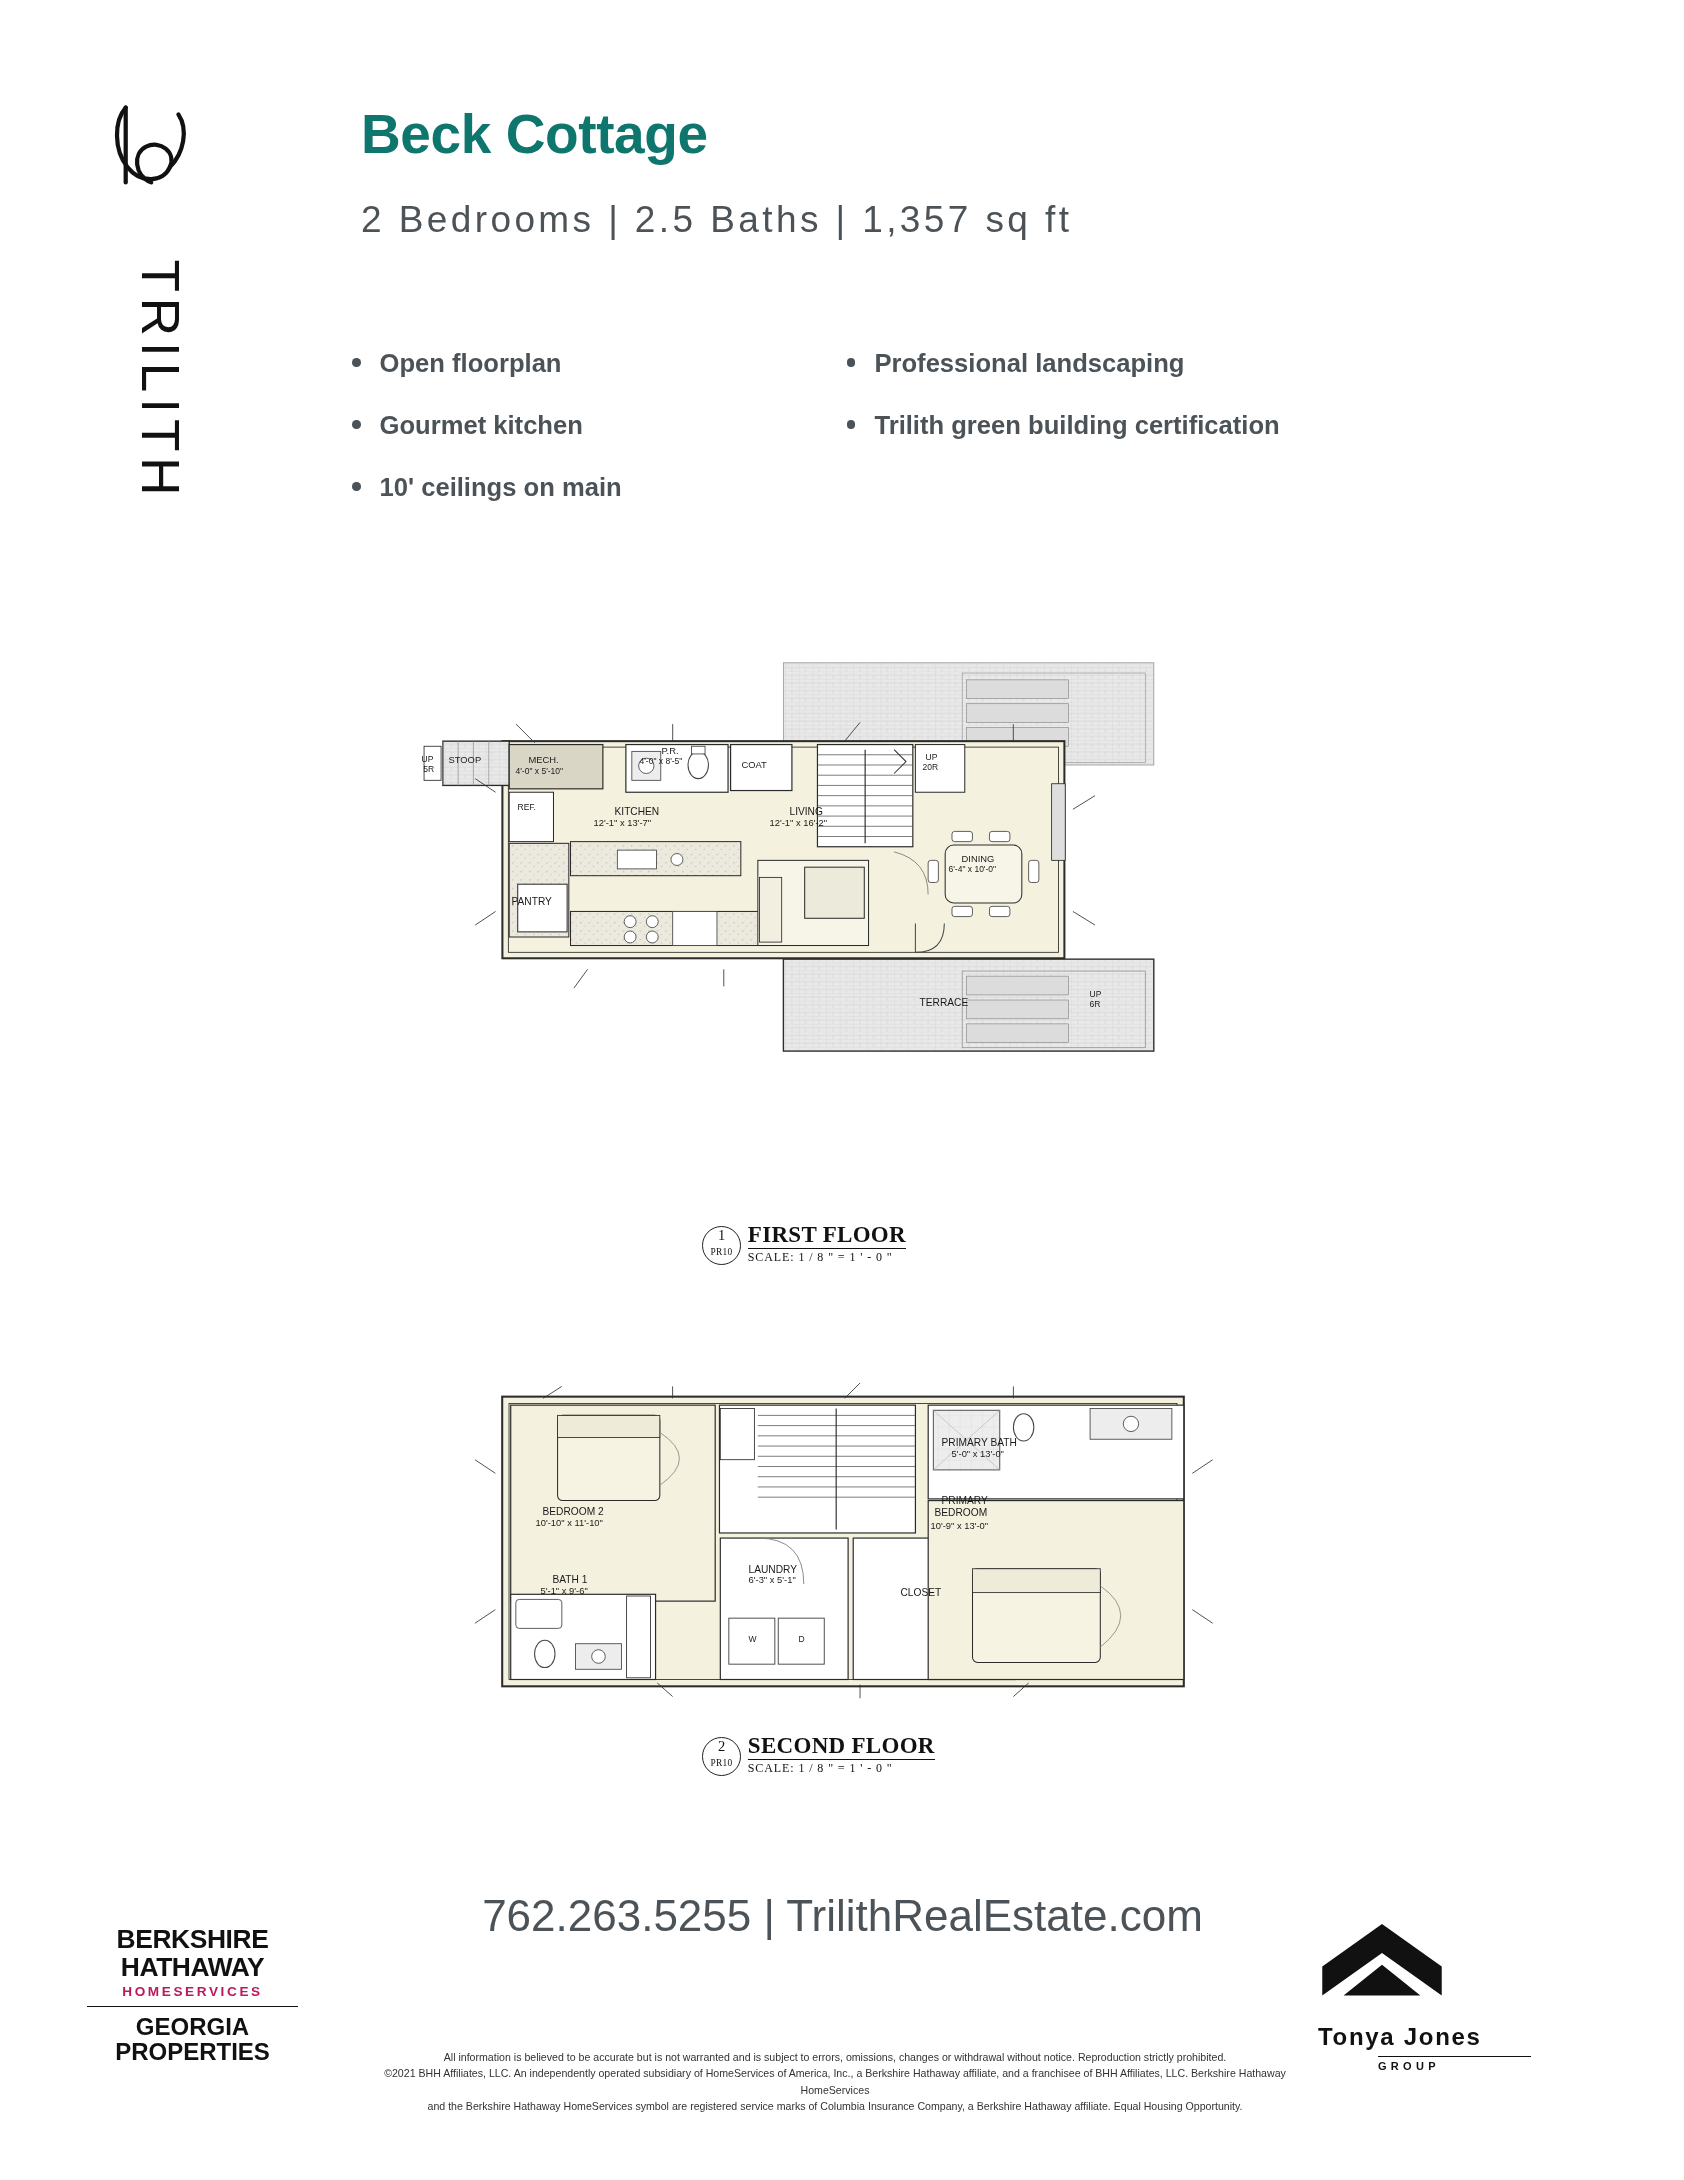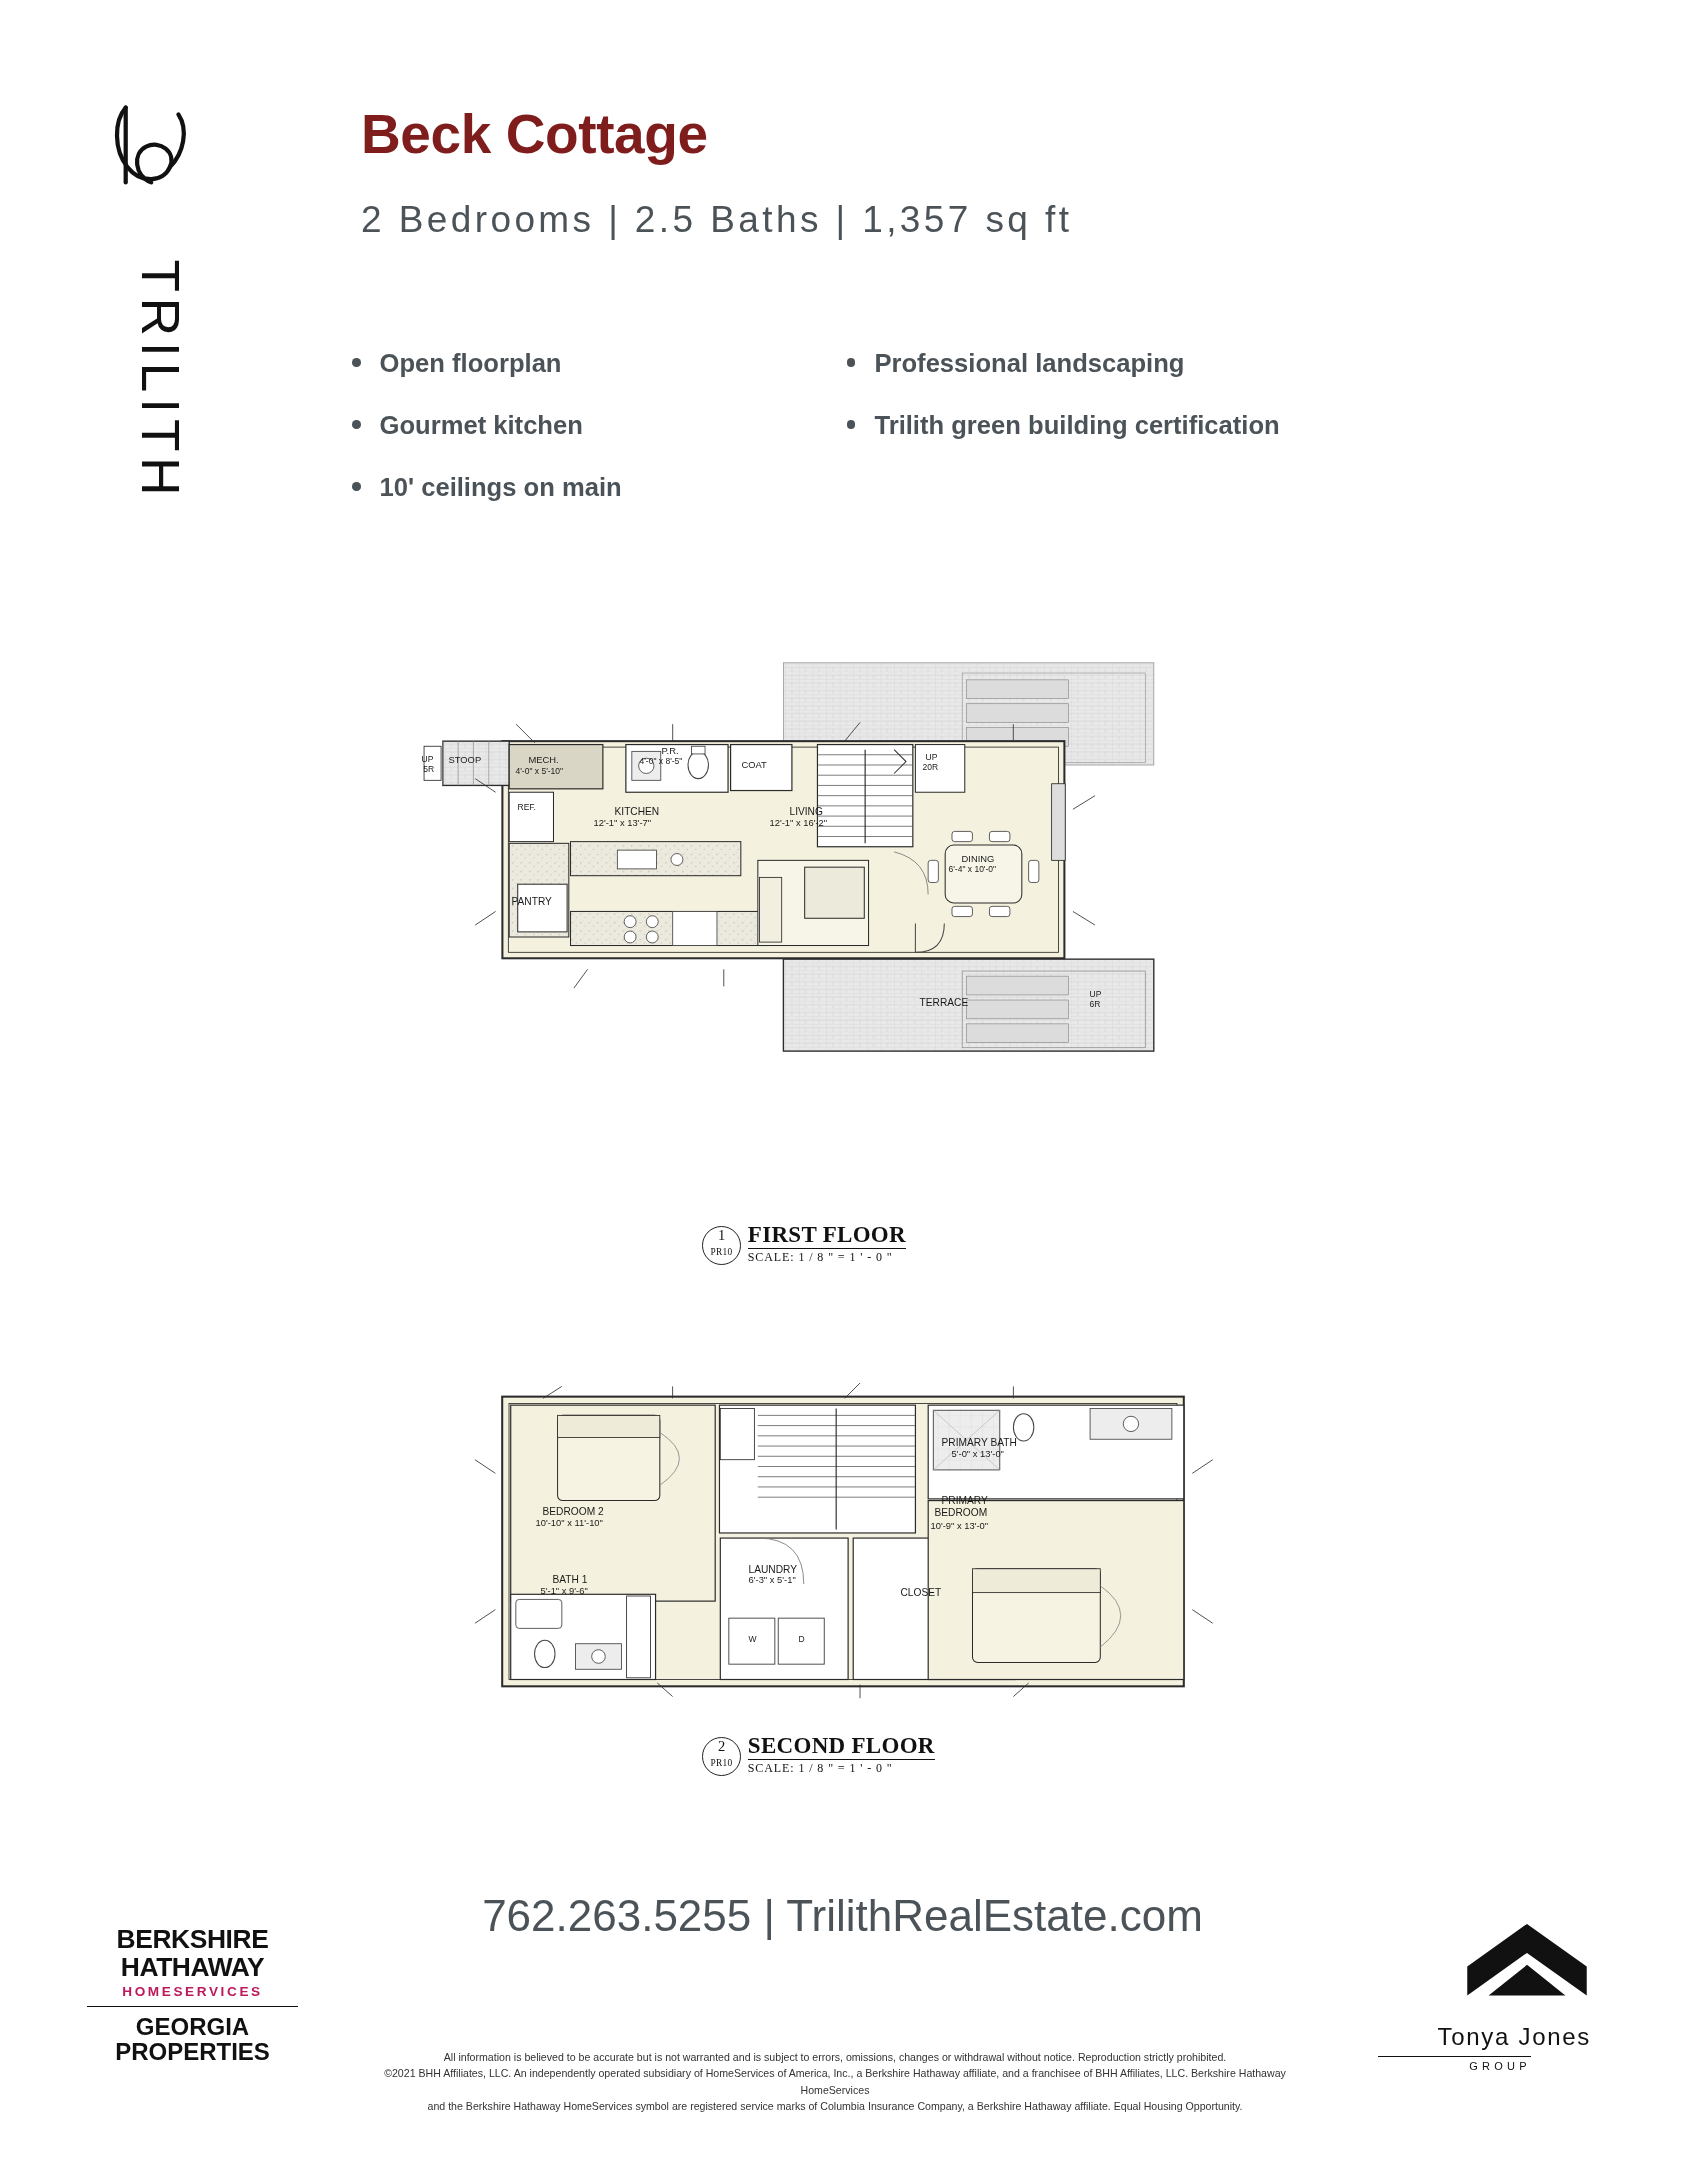--- a/index.html
+++ b/index.html
@@ -45,21 +45,21 @@
     color: #111111;
   }
 
   
   .title {
     position: absolute;
     left: 361px;
     top: 102px;
     font-size: 55px;
     font-weight: bold;
-    color: #7f1d1d;
+    color: #0f766e;
     letter-spacing: -0.4px;
   }
   .subtitle {
     position: absolute;
     left: 361px;
     top: 199px;
     font-size: 37px;
     color: #4b5358;
     letter-spacing: 3.4px;
   }
@@ -207,21 +207,22 @@
     text-align: center;
     font-size: 10.6px;
     line-height: 1.55;
     color: #333;
   }
   .tonya {
     position: absolute;
     right: 94px;
     top: 1917px;
     width: 273px;
-    text-align: right;
+    text-align: left;
+    font-weight: bold;
   }
   .tonya .name {
     font-size: 24px;
     letter-spacing: 1.7px;
     color: #111;
     margin-top: 8.5px;
   }
   .tonya .group {
     font-size: 11px;
     letter-spacing: 4.3px;

